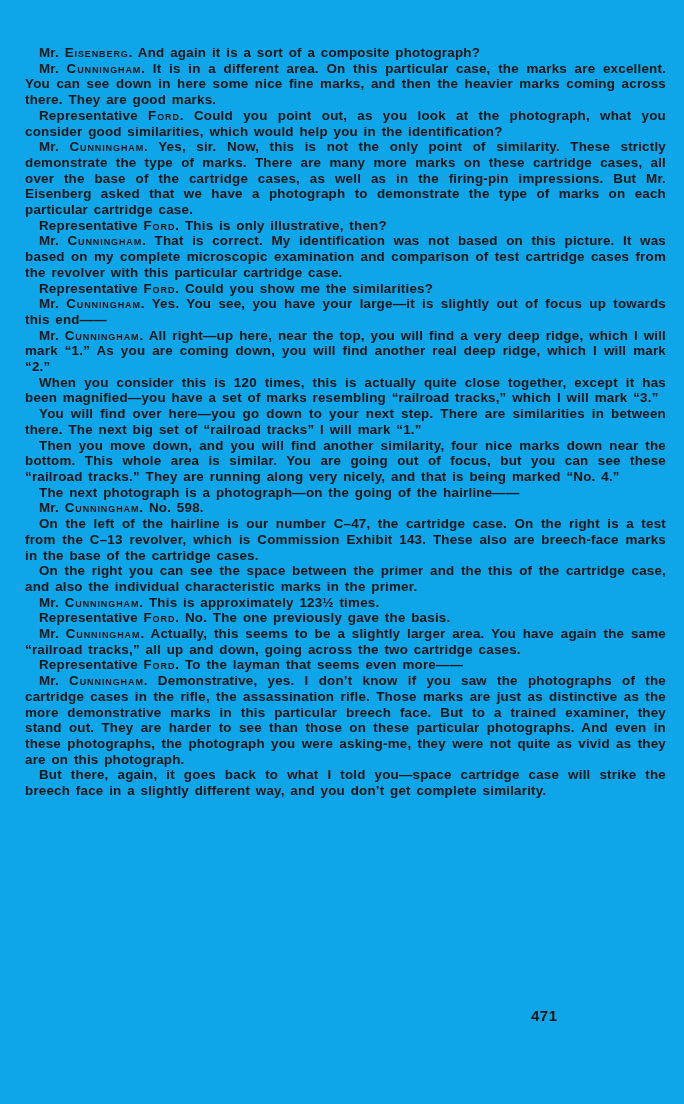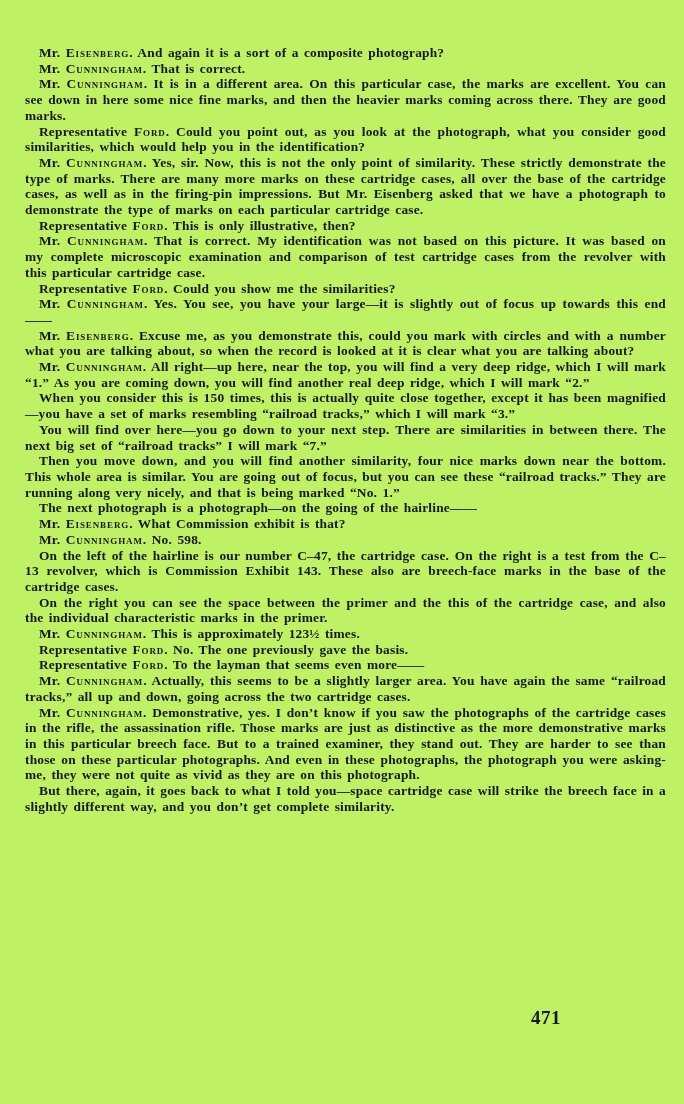--- a/index.html
+++ b/index.html
@@ -9,23 +9,23 @@
   }
   body {
     width: 684px;
     height: 1104px;
     overflow: hidden;
   }
   .sheet {
     position: relative;
     width: 684px;
     height: 1104px;
-    background: #bef264;
+    background: #0ea5e9;
     color: #161616;
-    font-family: Liberation Serif, serif;
+    font-family: Liberation Sans, sans-serif;
     font-weight: 700;
   }
   .transcript {
     position: absolute;
     top: 45px;
     left: 25px;
     right: 18px;
     text-align: justify;
     font-size: 13.4px;
     line-height: 15.7px;
@@ -38,50 +38,47 @@
     text-indent: 14px;
   }
   .speaker {
     font-variant: small-caps;
     letter-spacing: 0.9px;
   }
   .pageno {
     position: absolute;
     left: 531px;
     top: 1007px;
-    font-size: 19px;
+    font-size: 15px;
     letter-spacing: 0.5px;
     font-weight: 700;
   }
 </style>
 </head>
 <body>
 
 <main class="sheet">
   <section class="transcript" id="transcript">
       <p class="para">Mr. <span class="speaker">Eisenberg</span>. And again it is a sort of a composite photograph?</p>
-      <p class="para">Mr. <span class="speaker">Cunningham</span>. That is correct.</p>
       <p class="para">Mr. <span class="speaker">Cunningham</span>. It is in a different area. On this particular case, the marks are excellent. You can see down in here some nice fine marks, and then the heavier marks coming across there. They are good marks.</p>
       <p class="para">Representative <span class="speaker">Ford</span>. Could you point out, as you look at the photograph, what you consider good similarities, which would help you in the identification?</p>
       <p class="para">Mr. <span class="speaker">Cunningham</span>. Yes, sir. Now, this is not the only point of similarity. These strictly demonstrate the type of marks. There are many more marks on these cartridge cases, all over the base of the cartridge cases, as well as in the firing-pin impressions. But Mr. Eisenberg asked that we have a photograph to demonstrate the type of marks on each particular cartridge case.</p>
       <p class="para">Representative <span class="speaker">Ford</span>. This is only illustrative, then?</p>
       <p class="para">Mr. <span class="speaker">Cunningham</span>. That is correct. My identification was not based on this picture. It was based on my complete microscopic examination and comparison of test cartridge cases from the revolver with this particular cartridge case.</p>
       <p class="para">Representative <span class="speaker">Ford</span>. Could you show me the similarities?</p>
       <p class="para">Mr. <span class="speaker">Cunningham</span>. Yes. You see, you have your large—it is slightly out of focus up towards this end——</p>
-      <p class="para">Mr. <span class="speaker">Eisenberg</span>. Excuse me, as you demonstrate this, could you mark with circles and with a number what you are talking about, so when the record is looked at it is clear what you are talking about?</p>
       <p class="para">Mr. <span class="speaker">Cunningham</span>. All right—up here, near the top, you will find a very deep ridge, which I will mark “1.” As you are coming down, you will find another real deep ridge, which I will mark “2.”</p>
-      <p class="para">When you consider this is 150 times, this is actually quite close together, except it has been magnified—you have a set of marks resembling “railroad tracks,” which I will mark “3.”</p>
-      <p class="para">You will find over here—you go down to your next step. There are similarities in between there. The next big set of “railroad tracks” I will mark “7.”</p>
-      <p class="para">Then you move down, and you will find another similarity, four nice marks down near the bottom. This whole area is similar. You are going out of focus, but you can see these “railroad tracks.” They are running along very nicely, and that is being marked “No. 1.”</p>
+      <p class="para">When you consider this is 120 times, this is actually quite close together, except it has been magnified—you have a set of marks resembling “railroad tracks,” which I will mark “3.”</p>
+      <p class="para">You will find over here—you go down to your next step. There are similarities in between there. The next big set of “railroad tracks” I will mark “1.”</p>
+      <p class="para">Then you move down, and you will find another similarity, four nice marks down near the bottom. This whole area is similar. You are going out of focus, but you can see these “railroad tracks.” They are running along very nicely, and that is being marked “No. 4.”</p>
       <p class="para">The next photograph is a photograph—on the going of the hairline——</p>
-      <p class="para">Mr. <span class="speaker">Eisenberg</span>. What Commission exhibit is that?</p>
       <p class="para">Mr. <span class="speaker">Cunningham</span>. No. 598.</p>
       <p class="para">On the left of the hairline is our number C–47, the cartridge case. On the right is a test from the C–13 revolver, which is Commission Exhibit 143. These also are breech-face marks in the base of the cartridge cases.</p>
       <p class="para">On the right you can see the space between the primer and the this of the cartridge case, and also the individual characteristic marks in the primer.</p>
       <p class="para">Mr. <span class="speaker">Cunningham</span>. This is approximately 123½ times.</p>
       <p class="para">Representative <span class="speaker">Ford</span>. No. The one previously gave the basis.</p>
+      <p class="para">Mr. <span class="speaker">Cunningham</span>. Actually, this seems to be a slightly larger area. You have again the same “railroad tracks,” all up and down, going across the two cartridge cases.</p>
       <p class="para">Representative <span class="speaker">Ford</span>. To the layman that seems even more——</p>
-      <p class="para">Mr. <span class="speaker">Cunningham</span>. Actually, this seems to be a slightly larger area. You have again the same “railroad tracks,” all up and down, going across the two cartridge cases.</p>
       <p class="para">Mr. <span class="speaker">Cunningham</span>. Demonstrative, yes. I don’t know if you saw the photographs of the cartridge cases in the rifle, the assassination rifle. Those marks are just as distinctive as the more demonstrative marks in this particular breech face. But to a trained examiner, they stand out. They are harder to see than those on these particular photographs. And even in these photographs, the photograph you were asking-me, they were not quite as vivid as they are on this photograph.</p>
       <p class="para">But there, again, it goes back to what I told you—space cartridge case will strike the breech face in a slightly different way, and you don’t get complete similarity.</p>
     </section>
   <div class="pageno">471</div>
 </main>
 
 </body></html>

